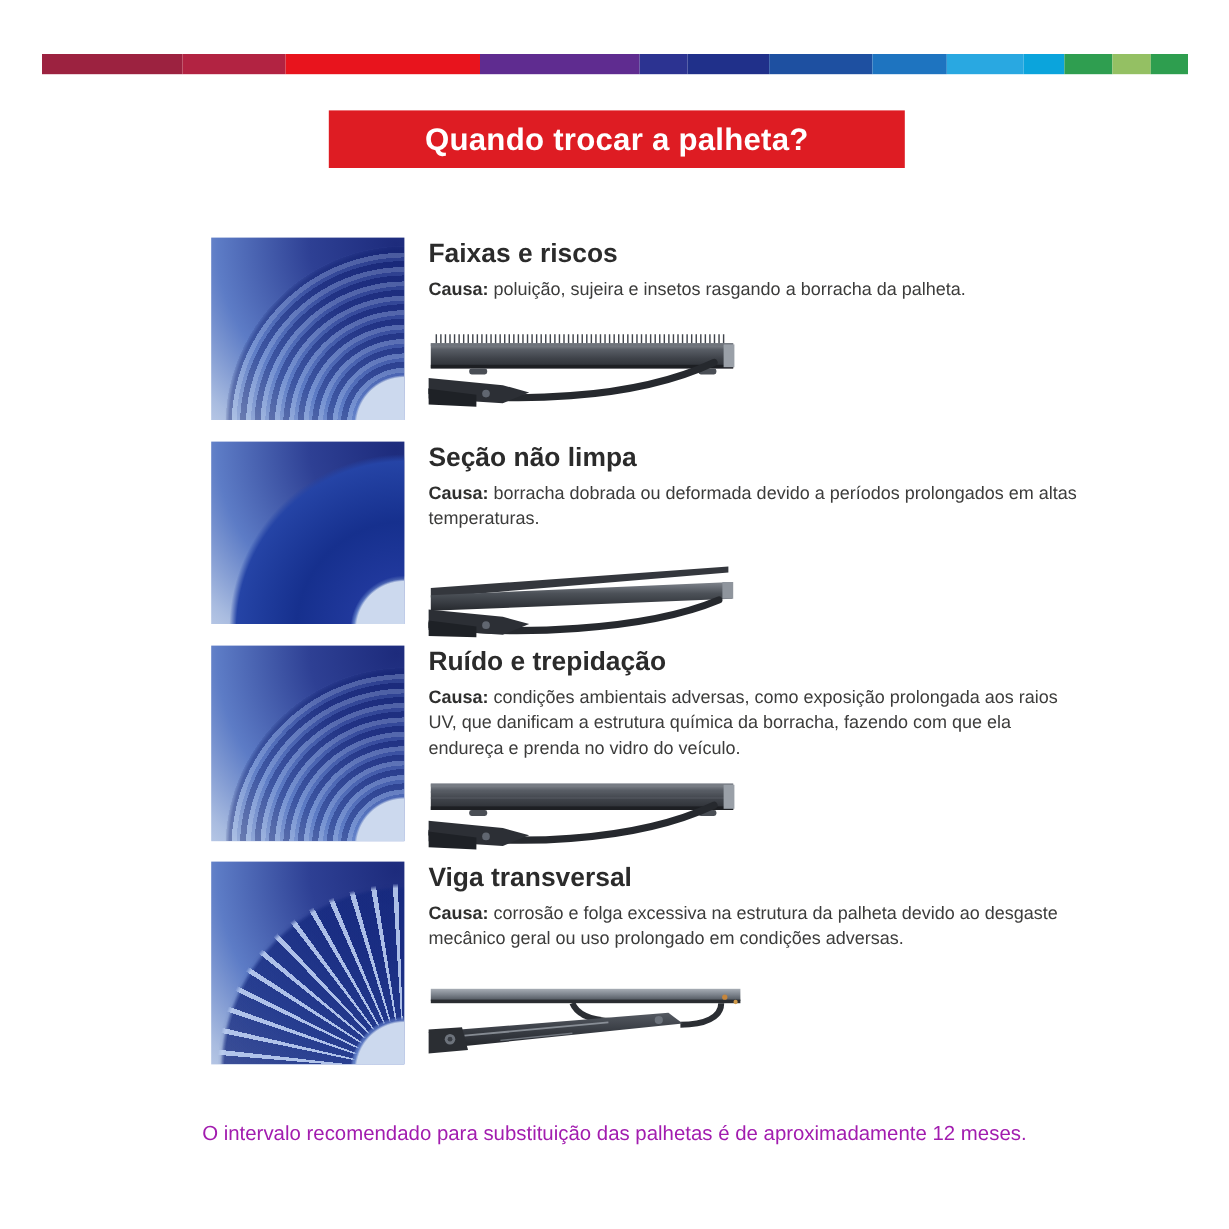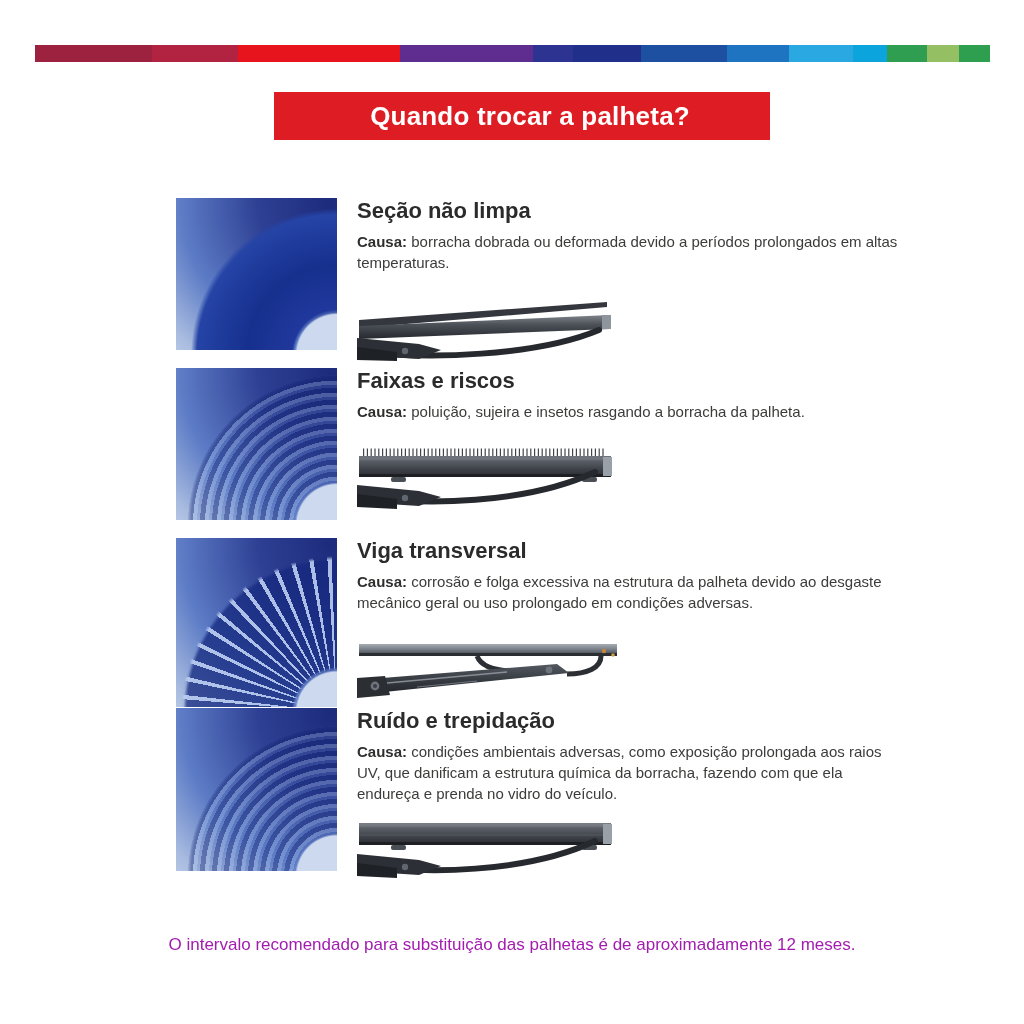--- a/index.html
+++ b/index.html
@@ -20,21 +20,21 @@
   .color-strip span:nth-child(8){width:62px}
   .color-strip span:nth-child(9){width:64px}
   .color-strip span:nth-child(10){width:34px}
   .color-strip span:nth-child(11){width:40px}
   .color-strip span:nth-child(12){width:32px}
   .color-strip span:nth-child(13){width:31px}
 
   
   .banner{
     position:absolute;left:274px;top:92px;width:480px;height:48px;
-    display:flex;align-items:center;justify-content:center;background:#de1c23;padding-left:16px;
+    display:flex;align-items:center;justify-content:center;background:#de1c23;
   }
   .banner .title{color:#ffffff;font-size:26px;font-weight:bold;letter-spacing:.2px}
 
   
   .sections{position:absolute;left:176px;top:198px;width:740px}
   .row{display:flex;align-items:flex-start;min-height:170px}
   .row.r3{min-height:180px}
 
   .thumb{width:161px;height:152px;position:relative;overflow:hidden;flex:none;
     background:radial-gradient(150% 150% at 96% 4%, #1d2b7c 0%, #2e4094 30%, #5d7cc6 62%, #a9bce0 85%, #c9d6ec 100%);}
@@ -94,47 +94,20 @@
   <span style="background: rgb(46, 158, 79);"></span>
 </div>
 
 <div class="banner" style="background: rgb(222, 28, 35);">
   <span class="title">Quando trocar a palheta?</span>
 </div>
 
 <div class="sections">
 
   <section class="row">
-    <div class="thumb band">
-      <div class="overlay"></div>
-      <div class="corner-disc"></div>
-    </div>
-    <div class="content">
-      <h2>Seção não limpa</h2>
-      <p class="cause"><b>Causa:</b> <span>borracha dobrada ou deformada devido a períodos prolongados em altas temperaturas.</span></p>
-      <svg class="wiper" width="262" height="64" viewBox="0 0 262 64">
-        <defs>
-          <linearGradient id="gb" x1="0" y1="0" x2="0" y2="1">
-            <stop offset="0" stop-color="#80858d"></stop>
-              <stop offset=".4" stop-color="#4c5158"></stop>
-            <stop offset="1" stop-color="#26292e"></stop>
-          </linearGradient>
-        </defs>
-        <polygon points="2,22 250,4 250,9 2,30" fill="#34373d"></polygon>
-        <polygon points="2,28 253,17 253,31 2,41" fill="url(#gb)"></polygon>
-        <rect x="245" y="17" width="9" height="14" fill="#8f959d"></rect>
-        <path d="M2 53 C70 62 180 58 242 32" fill="none" stroke="#26292e" stroke-width="6" stroke-linecap="round"></path>
-        <path d="M0 40 L62 46 L84 52 L62 61 L0 57 Z" fill="#2c2f35"></path>
-        <path d="M0 49 L40 54 L40 63 L0 62 Z" fill="#1e2126"></path>
-        <circle cx="48" cy="53" r="3.2" fill="#606670"></circle>
-      </svg>
-    </div>
-  </section>
-
-  <section class="row">
     <div class="thumb arcs">
       <div class="overlay"></div>
       <div class="corner-disc"></div>
     </div>
     <div class="content">
       <h2>Faixas e riscos</h2>
       <p class="cause"><b>Causa:</b> <span>poluição, sujeira e insetos rasgando a borracha da palheta.</span></p>
       <svg class="wiper" width="262" height="64" viewBox="0 0 262 64">
         <defs>
           <linearGradient id="ga" x1="0" y1="0" x2="0" y2="1">
@@ -148,20 +121,80 @@
         <rect x="2" y="9" width="252" height="21" fill="url(#ga)"></rect>
         <rect x="2" y="9" width="252" height="2.5" fill="#6e737b"></rect>
         <rect x="2" y="27" width="252" height="3" fill="#1d1f23"></rect>
         <rect x="246" y="10" width="9" height="19" fill="#9aa0a8"></rect>
         <rect x="34" y="30" width="15" height="5" rx="2" fill="#4a4e55"></rect>
         <rect x="225" y="30" width="15" height="5" rx="2" fill="#4a4e55"></rect>
         <path d="M2 49 C66 59 170 57 238 25" fill="none" stroke="#26292e" stroke-width="6" stroke-linecap="round"></path>
         <path d="M0 38 L62 44 L84 50 L62 59 L0 55 Z" fill="#2c2f35"></path>
         <path d="M0 47 L40 52 L40 62 L0 60 Z" fill="#1e2126"></path>
         <circle cx="48" cy="51" r="3.2" fill="#606670"></circle>
+      </svg>
+    </div>
+  </section>
+
+  <section class="row">
+    <div class="thumb band">
+      <div class="overlay"></div>
+      <div class="corner-disc"></div>
+    </div>
+    <div class="content">
+      <h2>Seção não limpa</h2>
+      <p class="cause"><b>Causa:</b> <span>borracha dobrada ou deformada devido a períodos prolongados em altas temperaturas.</span></p>
+      <svg class="wiper" width="262" height="64" viewBox="0 0 262 64">
+        <defs>
+          <linearGradient id="gb" x1="0" y1="0" x2="0" y2="1">
+            <stop offset="0" stop-color="#80858d"></stop>
+              <stop offset=".4" stop-color="#4c5158"></stop>
+            <stop offset="1" stop-color="#26292e"></stop>
+          </linearGradient>
+        </defs>
+        <polygon points="2,22 250,4 250,9 2,30" fill="#34373d"></polygon>
+        <polygon points="2,28 253,17 253,31 2,41" fill="url(#gb)"></polygon>
+        <rect x="245" y="17" width="9" height="14" fill="#8f959d"></rect>
+        <path d="M2 53 C70 62 180 58 242 32" fill="none" stroke="#26292e" stroke-width="6" stroke-linecap="round"></path>
+        <path d="M0 40 L62 46 L84 52 L62 61 L0 57 Z" fill="#2c2f35"></path>
+        <path d="M0 49 L40 54 L40 63 L0 62 Z" fill="#1e2126"></path>
+        <circle cx="48" cy="53" r="3.2" fill="#606670"></circle>
+      </svg>
+    </div>
+  </section>
+
+  <section class="row r3">
+    <div class="thumb arcs t3">
+      <div class="overlay"></div>
+      <div class="corner-disc"></div>
+    </div>
+    <div class="content">
+      <h2>Ruído e trepidação</h2>
+      <p class="cause"><b>Causa:</b> <span>condições ambientais adversas, como exposição prolongada aos raios UV, que danificam a estrutura química da borracha, fazendo com que ela endureça e prenda no vidro do veículo.</span></p>
+      <svg class="wiper" width="262" height="62" viewBox="0 0 262 62" style="margin-top:14px">
+        <defs>
+          <linearGradient id="gc" x1="0" y1="0" x2="0" y2="1">
+            <stop offset="0" stop-color="#8b8f96"></stop>
+              <stop offset=".25" stop-color="#595e66"></stop>
+            <stop offset=".6" stop-color="#3f434a"></stop>
+              <stop offset="1" stop-color="#2a2d32"></stop>
+          </linearGradient>
+        </defs>
+        <rect x="2" y="5" width="252" height="22" fill="url(#gc)"></rect>
+        <rect x="2" y="5" width="252" height="2.5" fill="#777c84"></rect>
+        <line x1="2" y1="12" x2="254" y2="12" stroke="#565b63" stroke-width="1"></line>
+        <line x1="2" y1="17" x2="254" y2="17" stroke="#565b63" stroke-width="1"></line>
+        <rect x="2" y="24" width="252" height="3" fill="#1d1f23"></rect>
+        <rect x="246" y="6" width="9" height="20" fill="#9aa0a8"></rect>
+        <rect x="34" y="27" width="15" height="5" rx="2" fill="#4a4e55"></rect>
+        <rect x="225" y="27" width="15" height="5" rx="2" fill="#4a4e55"></rect>
+        <path d="M2 46 C66 57 170 55 238 23" fill="none" stroke="#26292e" stroke-width="6" stroke-linecap="round"></path>
+        <path d="M0 36 L62 42 L84 48 L62 57 L0 53 Z" fill="#2c2f35"></path>
+        <path d="M0 45 L40 50 L40 60 L0 58 Z" fill="#1e2126"></path>
+        <circle cx="48" cy="49" r="3.2" fill="#606670"></circle>
       </svg>
     </div>
   </section>
 
   <section class="row">
     <div class="thumb rays t4">
       <div class="overlay"></div>
       <div class="corner-disc"></div>
     </div>
     <div class="content">
@@ -190,50 +223,17 @@
         <polygon points="0,40 28,38 33,57 0,60" fill="#2b2e33"></polygon>
         <circle cx="18" cy="48" r="4.4" fill="#6d737c"></circle>
         <circle cx="18" cy="48" r="2" fill="#3a3e45"></circle>
         <circle cx="192" cy="32" r="3.4" fill="#6d737c"></circle>
         <circle cx="247" cy="13" r="2.2" fill="#c6863c"></circle>
         <circle cx="256" cy="17" r="1.8" fill="#d09a4a"></circle>
       </svg>
     </div>
   </section>
 
-  <section class="row r3">
-    <div class="thumb arcs t3">
-      <div class="overlay"></div>
-      <div class="corner-disc"></div>
-    </div>
-    <div class="content">
-      <h2>Ruído e trepidação</h2>
-      <p class="cause"><b>Causa:</b> <span>condições ambientais adversas, como exposição prolongada aos raios UV, que danificam a estrutura química da borracha, fazendo com que ela endureça e prenda no vidro do veículo.</span></p>
-      <svg class="wiper" width="262" height="62" viewBox="0 0 262 62" style="margin-top:14px">
-        <defs>
-          <linearGradient id="gc" x1="0" y1="0" x2="0" y2="1">
-            <stop offset="0" stop-color="#8b8f96"></stop>
-              <stop offset=".25" stop-color="#595e66"></stop>
-            <stop offset=".6" stop-color="#3f434a"></stop>
-              <stop offset="1" stop-color="#2a2d32"></stop>
-          </linearGradient>
-        </defs>
-        <rect x="2" y="5" width="252" height="22" fill="url(#gc)"></rect>
-        <rect x="2" y="5" width="252" height="2.5" fill="#777c84"></rect>
-        <line x1="2" y1="12" x2="254" y2="12" stroke="#565b63" stroke-width="1"></line>
-        <line x1="2" y1="17" x2="254" y2="17" stroke="#565b63" stroke-width="1"></line>
-        <rect x="2" y="24" width="252" height="3" fill="#1d1f23"></rect>
-        <rect x="246" y="6" width="9" height="20" fill="#9aa0a8"></rect>
-        <rect x="34" y="27" width="15" height="5" rx="2" fill="#4a4e55"></rect>
-        <rect x="225" y="27" width="15" height="5" rx="2" fill="#4a4e55"></rect>
-        <path d="M2 46 C66 57 170 55 238 23" fill="none" stroke="#26292e" stroke-width="6" stroke-linecap="round"></path>
-        <path d="M0 36 L62 42 L84 48 L62 57 L0 53 Z" fill="#2c2f35"></path>
-        <path d="M0 45 L40 50 L40 60 L0 58 Z" fill="#1e2126"></path>
-        <circle cx="48" cy="49" r="3.2" fill="#606670"></circle>
-      </svg>
-    </div>
-  </section>
-
 </div>
 
 <div class="footer">
   <div>O intervalo recomendado para substituição das palhetas é de aproximadamente 12 meses.</div>
 </div>
 
 </body></html>

